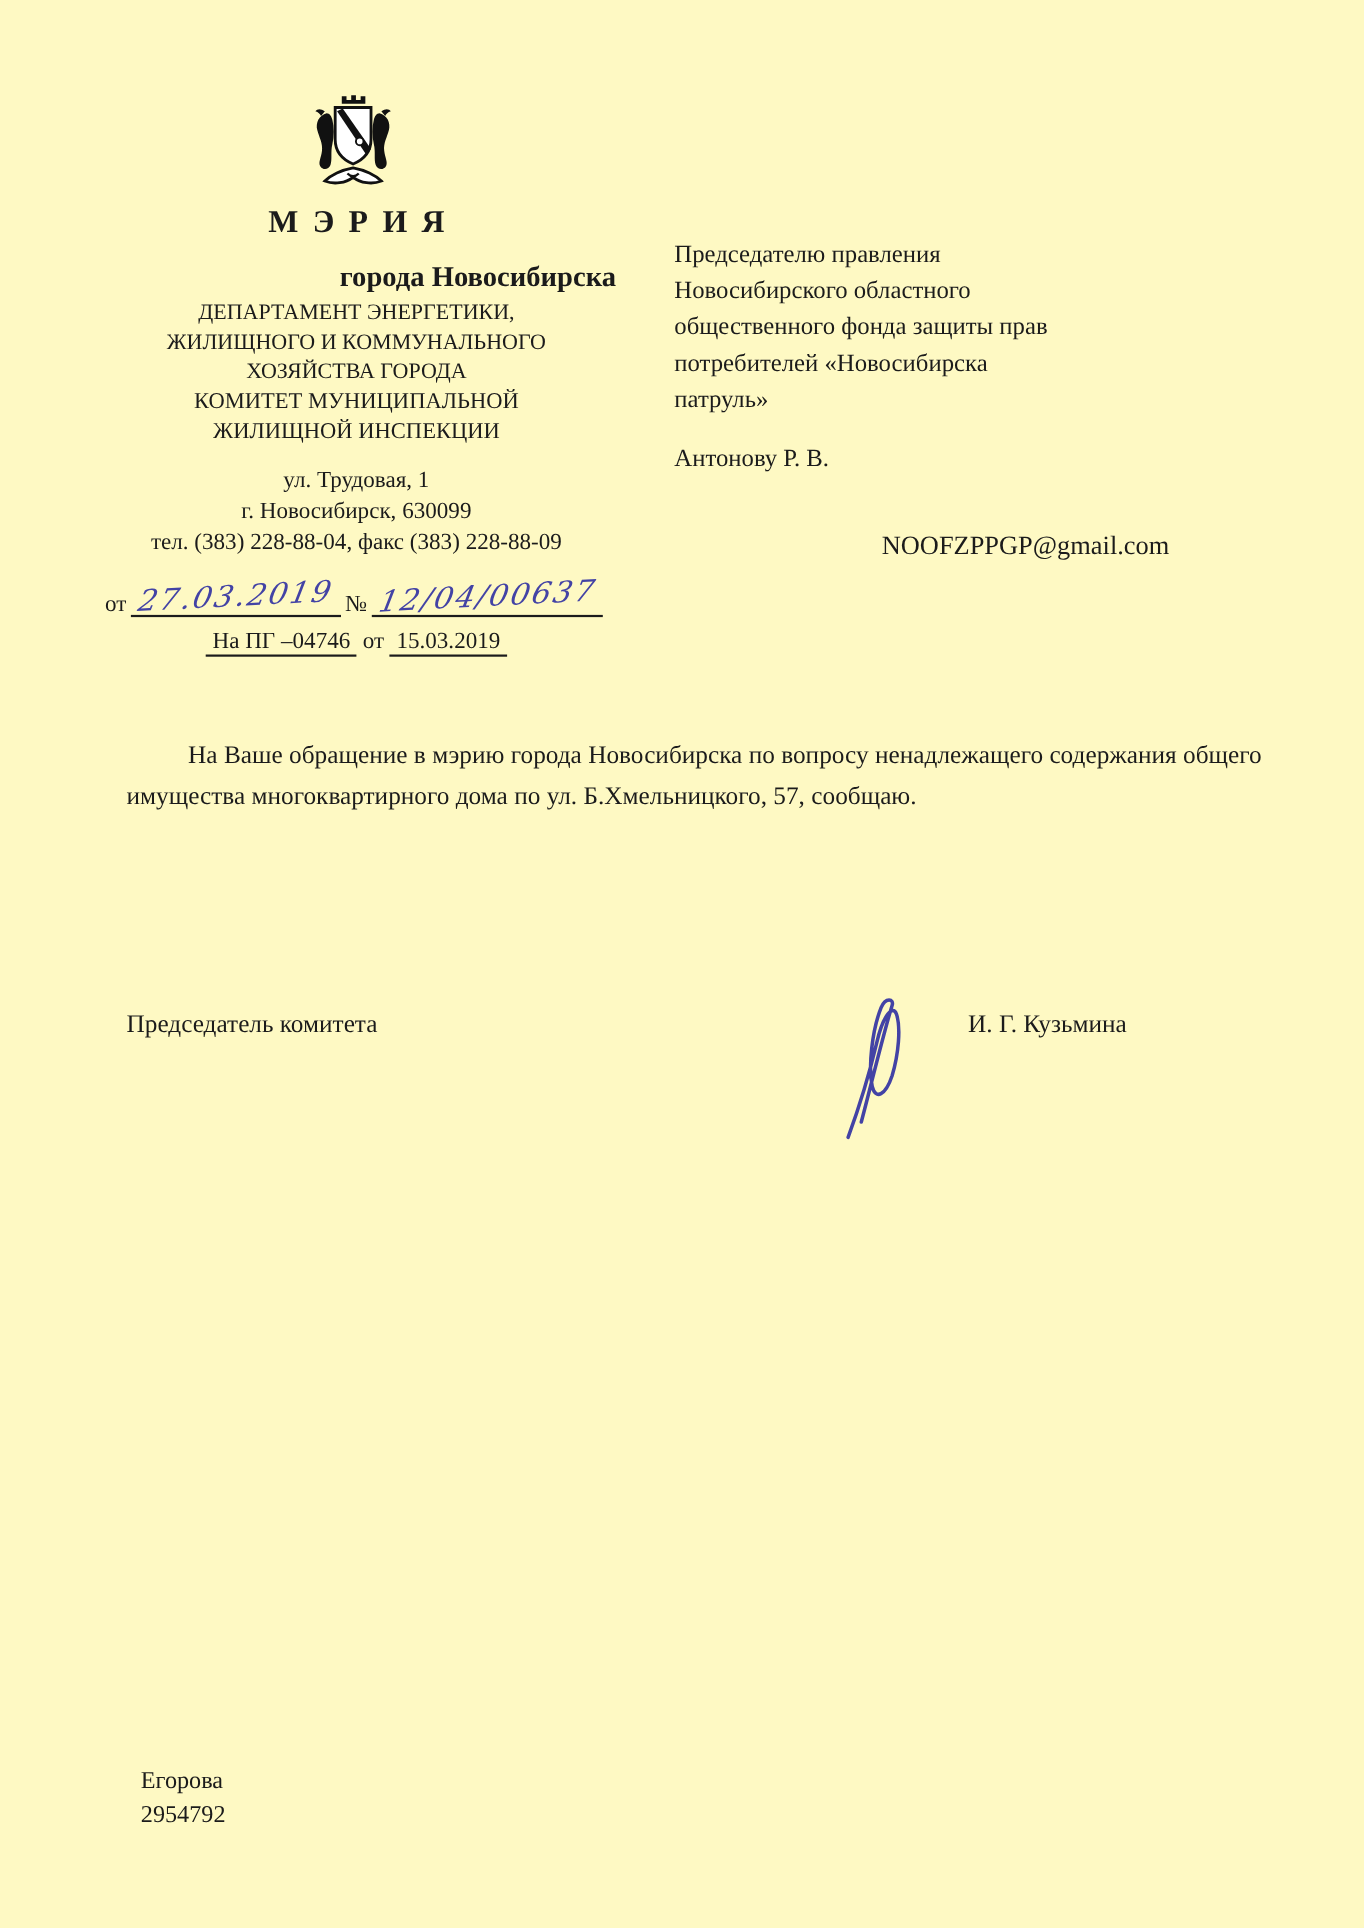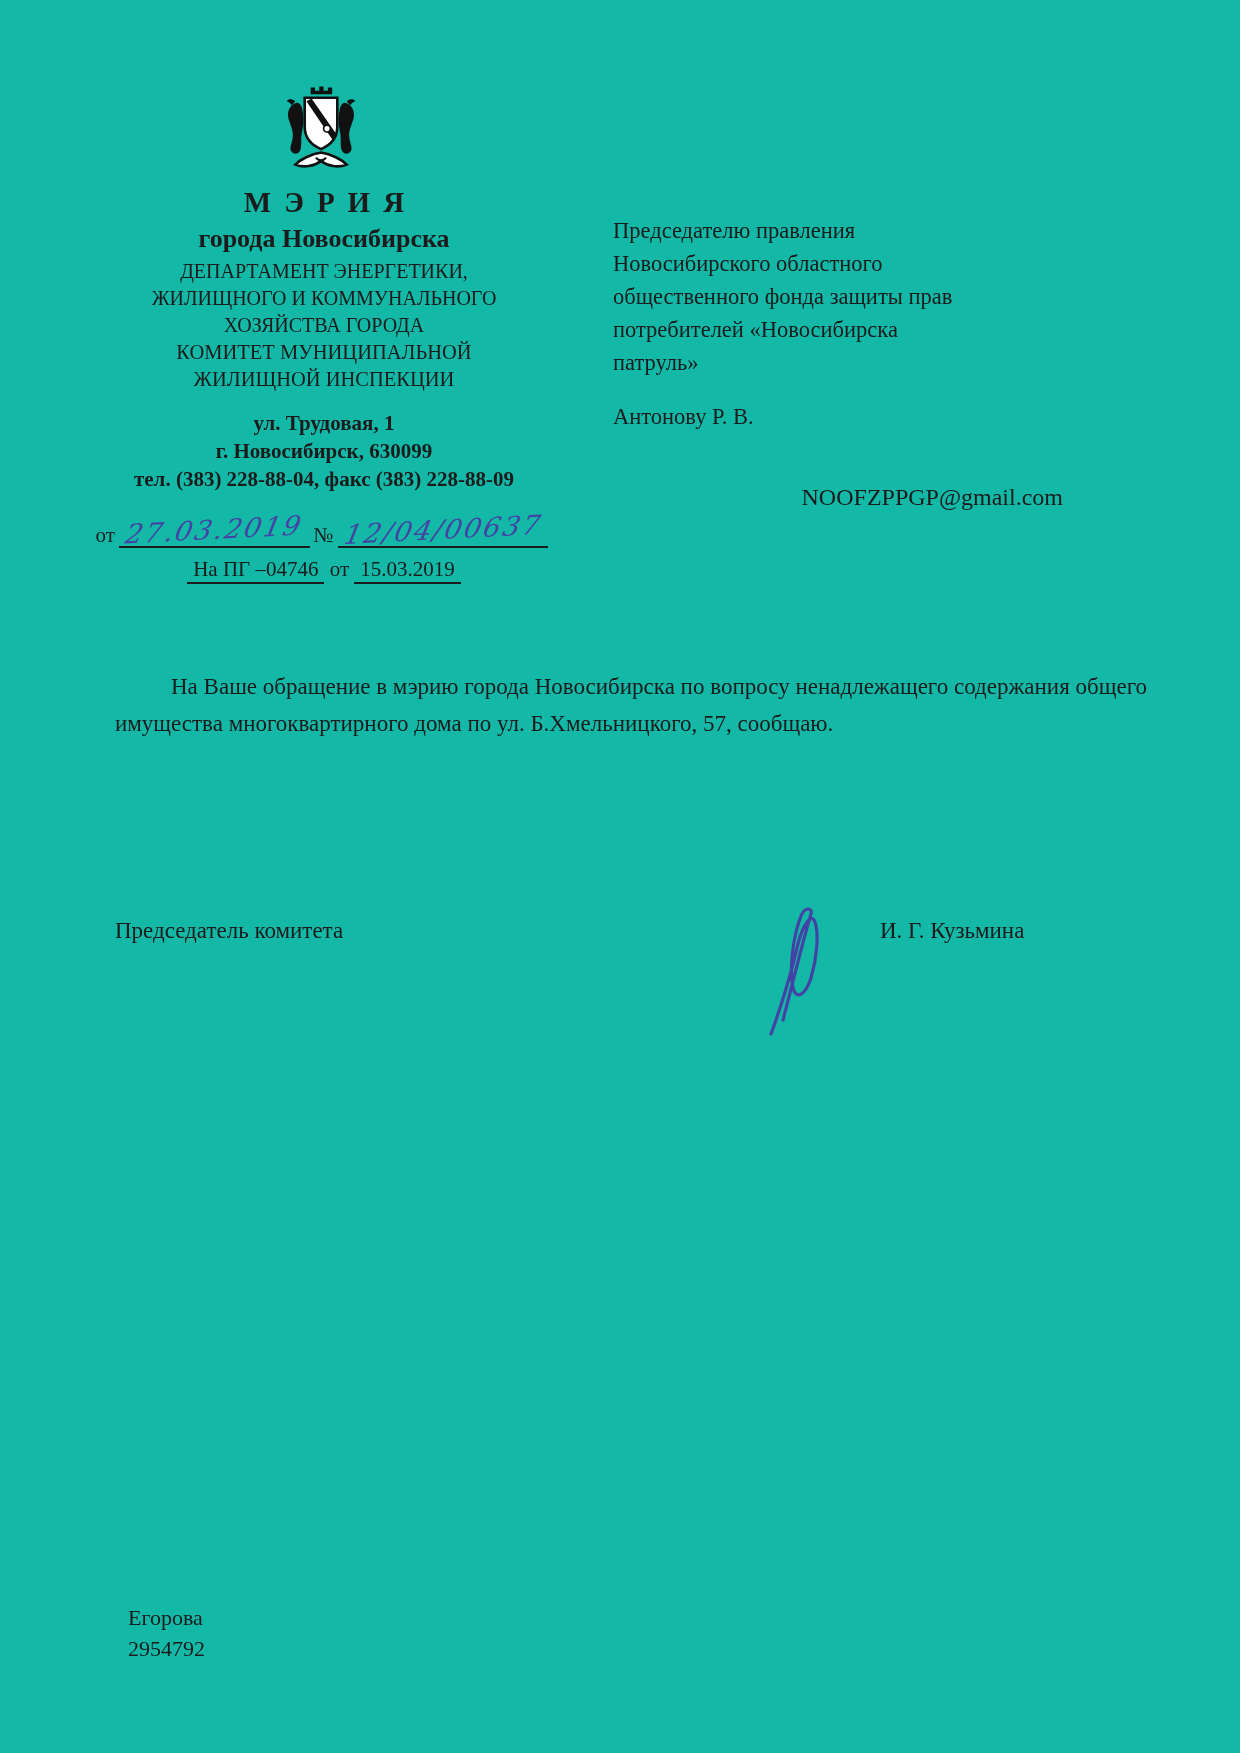--- a/index.html
+++ b/index.html
@@ -1,37 +1,37 @@
 <!DOCTYPE html>
 <html><head>
 <meta charset="utf-8">
 <style>
   html,body{margin:0;padding:0;background:#e8e8e8;}
   .page{
     position:relative;
     width:1240px;height:1753px;
     margin:0 auto;
-    background:#14b8a6;
+    background:#fef9c3;
     font-family:"Liberation Serif","DejaVu Serif",serif;
     color:#1b1b1b;
     overflow:hidden;
   }
   
   .emblem{position:absolute;left:278px;top:84px;width:86px;height:96px;}
   .letterhead{
     position:absolute;left:88px;top:186px;width:472px;
     text-align:center;
   }
   .org-name-1{font-size:29px;font-weight:bold;letter-spacing:13px;padding-left:13px;}
-  .org-name-2{font-size:26px;font-weight:bold;margin-top:5px;}
+  .org-name-2{font-size:26px;font-weight:bold;margin-top:18px;text-align:right;}
   .dept-line{font-size:20px;line-height:27px;}
   .dept-block{margin-top:4px;}
   .committee-line{font-size:20.5px;font-weight:normal;line-height:27px;}
   .addr-block{margin-top:16px;}
-  .addr-line{font-size:21px;line-height:28px;font-weight:bold;}
+  .addr-line{font-size:21px;line-height:28px;}
   
   .outgoing-row{
     margin-top:9px;
     font-size:21px;
     display:flex;justify-content:center;align-items:flex-end;
     height:46px;
   }
   .hw{
     font-family:"DejaVu Serif",serif;
     font-style:italic;

